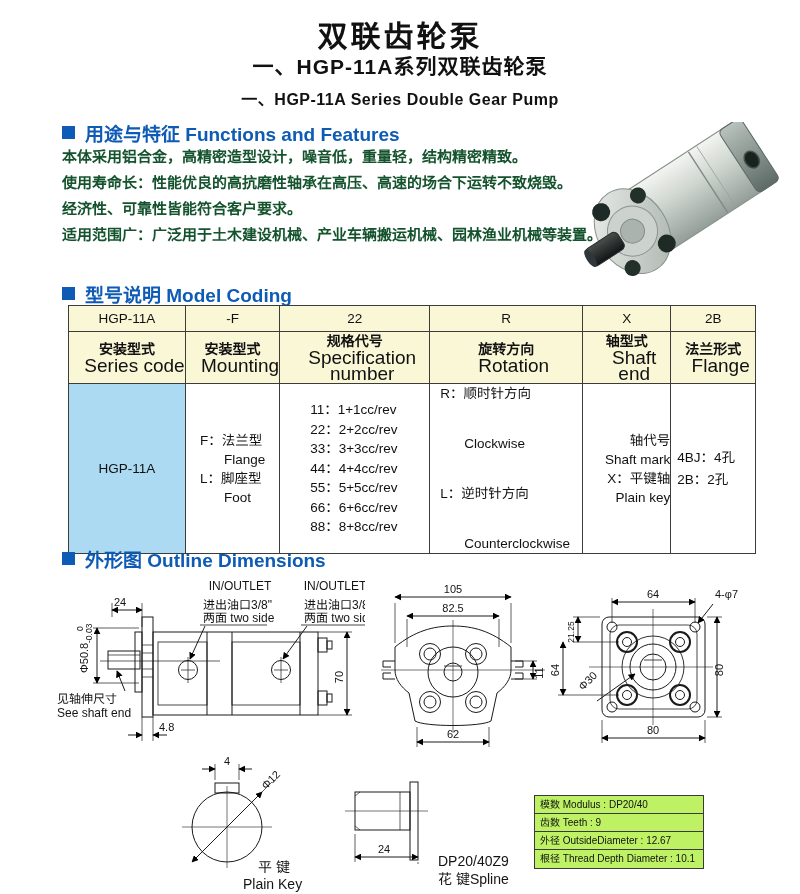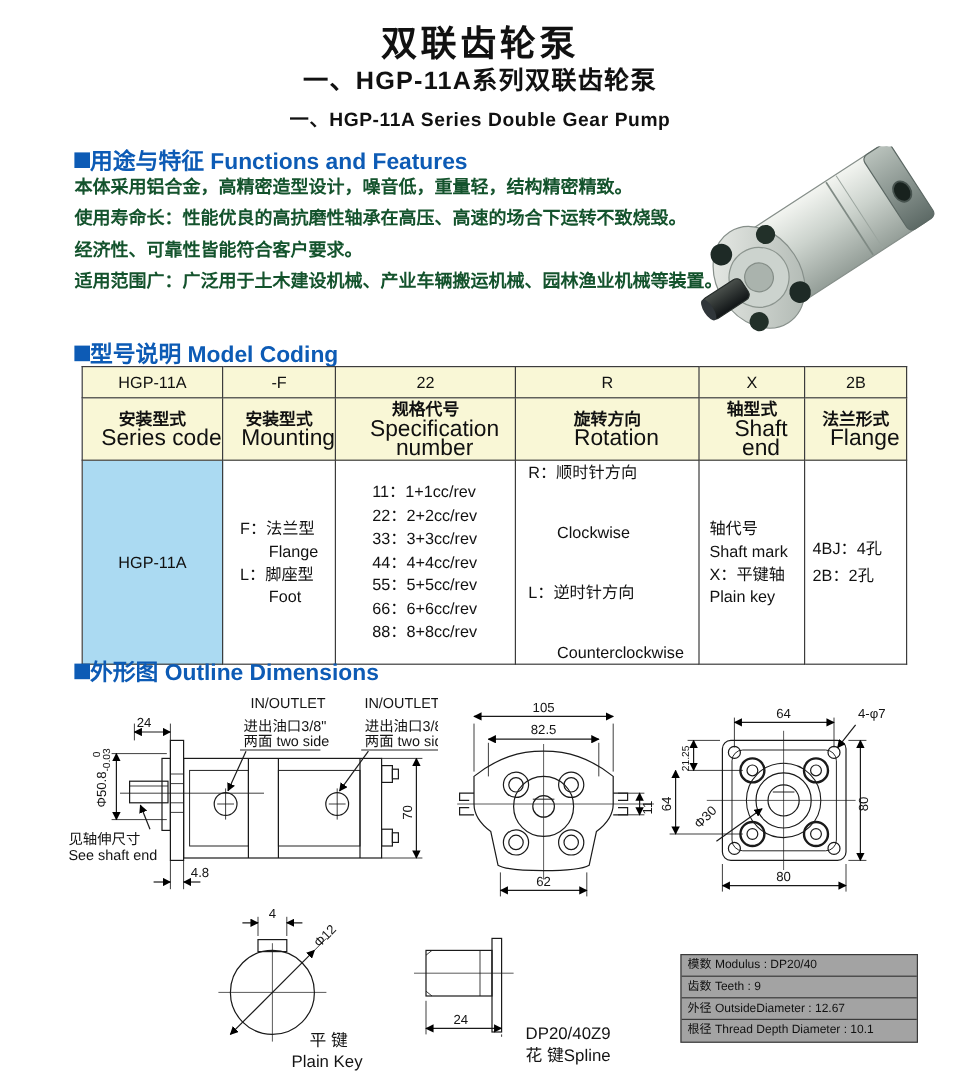--- a/index.html
+++ b/index.html
@@ -6,52 +6,52 @@
   html,body { background:#ffffff; }
   .page {
     position:relative; width:800px; height:894px; background:#ffffff;
     font-family:"Liberation Sans","DejaVu Sans",sans-serif; color:#111; overflow:hidden;
   }
   .abs { position:absolute; }
   .title-main { top:12px; left:0; width:100%; text-align:center; font-size:30px; font-weight:bold; letter-spacing:3px; }
   .title-sub  { top:50px; left:0; width:100%; text-align:center; font-size:21px; font-weight:bold; letter-spacing:1px; }
   .title-sub-en { top:86px; left:0; width:100%; text-align:center; font-size:16px; font-weight:bold; letter-spacing:.5px; }
 
-  .sec-heading { display:flex; align-items:center; gap:0; }
+  .sec-heading { display:flex; align-items:center; gap:10px; }
   .sec-heading .sq { width:13px; height:13px; background:#0d5bb5; flex:0 0 auto; }
   .sec-heading .txt { font-size:19px; font-weight:bold; color:#0d5bb5; white-space:nowrap; }
 
   .features-block { left:62px; top:144px; }
   .features-block .line { font-size:15px; font-weight:600; line-height:26px; white-space:nowrap; color:#14532d; }
 
   table.model { position:absolute; left:68px; top:305px; border-collapse:collapse; table-layout:fixed; }
   table.model td { border:1.5px solid #3c3c3c; vertical-align:middle; font-size:13.5px; }
   table.model .hdr { background:#f9f7d6; text-align:center; }
   .code-cell { font-size:15px; height:26px; }
   .lbl-zh { font-size:14px; font-weight:600; line-height:17px; }
   .lbl-en { font-size:19px; line-height:16px;padding-left:15px; }
   .series-cell { background:#abdaf2; text-align:center; font-size:15px; }
   .cell-lines { display:flex; flex-direction:column; justify-content:center; height:100%; }
   .cell-lines .ln { line-height:19px; white-space:nowrap; }
   .ind { padding-left:24px; }
   .mount-cell .cell-lines { padding-left:14px; }
   .spec-cell .cell-lines { padding-left:30px; }
   .spec-cell .ln { line-height:19.5px; }
   .rot-cell .cell-lines { padding-left:10px;gap:31px; }
-  .shaft-cell .cell-lines { padding-left:8px; }
+  .shaft-cell .cell-lines { padding-left:8px;text-align:right; }
   .flange-cell .cell-lines { padding-left:6px; }
   .flange-cell .ln { line-height:22px; }
 
   svg { display:block; }
   svg text { font-family:"Liberation Sans","DejaVu Sans",sans-serif; fill:#141414; }
   .dim { font-size:11px; }
   .dim-s { font-size:8.5px; }
   .lab { font-size:12px; }
 
-  .gear-spec { left:567px; top:795px; width:198px; border:1.5px solid #3a3a3a; background:#a3a3a3; }
+  .gear-spec { left:534px; top:795px; width:170px; border:1.5px solid #3a3a3a; background:#bef264; }
   .gear-spec .row { height:18px; line-height:17px; font-size:10px; border-bottom:1px solid #3a3a3a; padding-left:5px; white-space:nowrap; overflow:hidden; }
   .gear-spec .row:last-child { border-bottom:none; }
 </style>
 </head>
 <body>
 
 <div class="page">
 
   <div class="abs title-main">双联齿轮泵</div>
   <div class="abs title-sub">一、HGP-11A系列双联齿轮泵</div>

